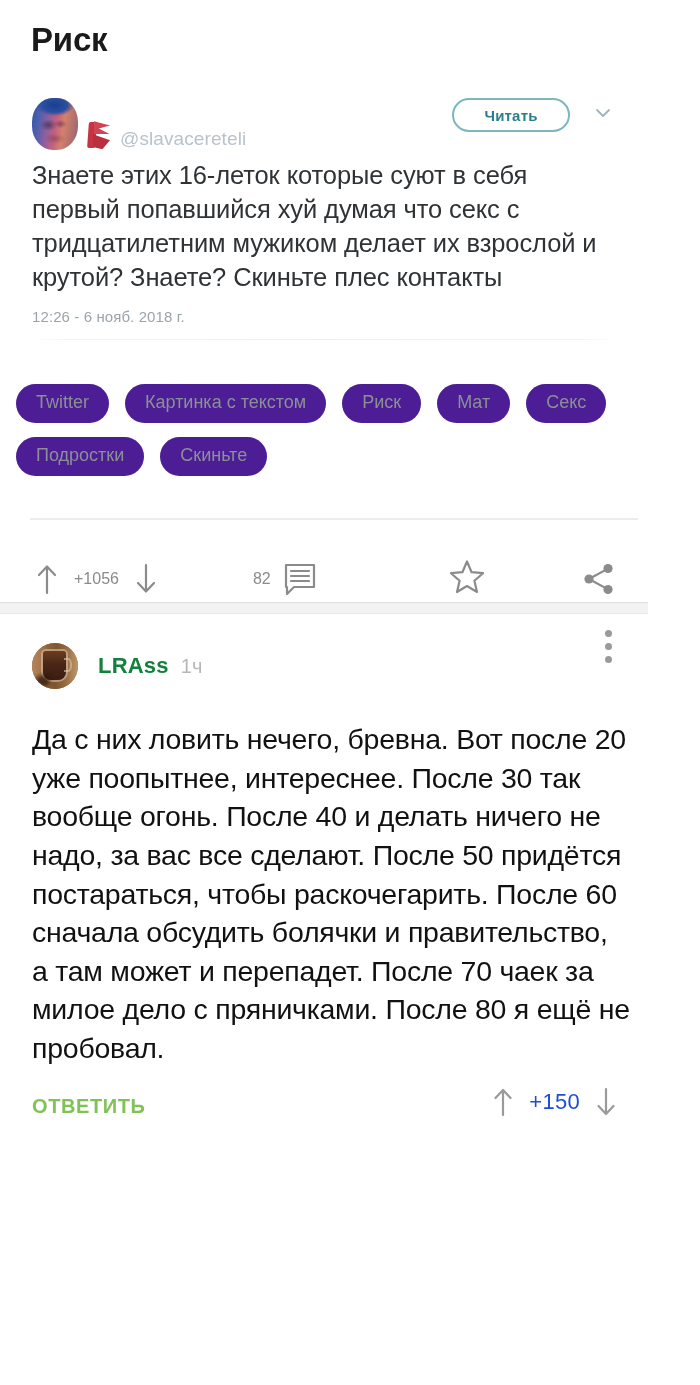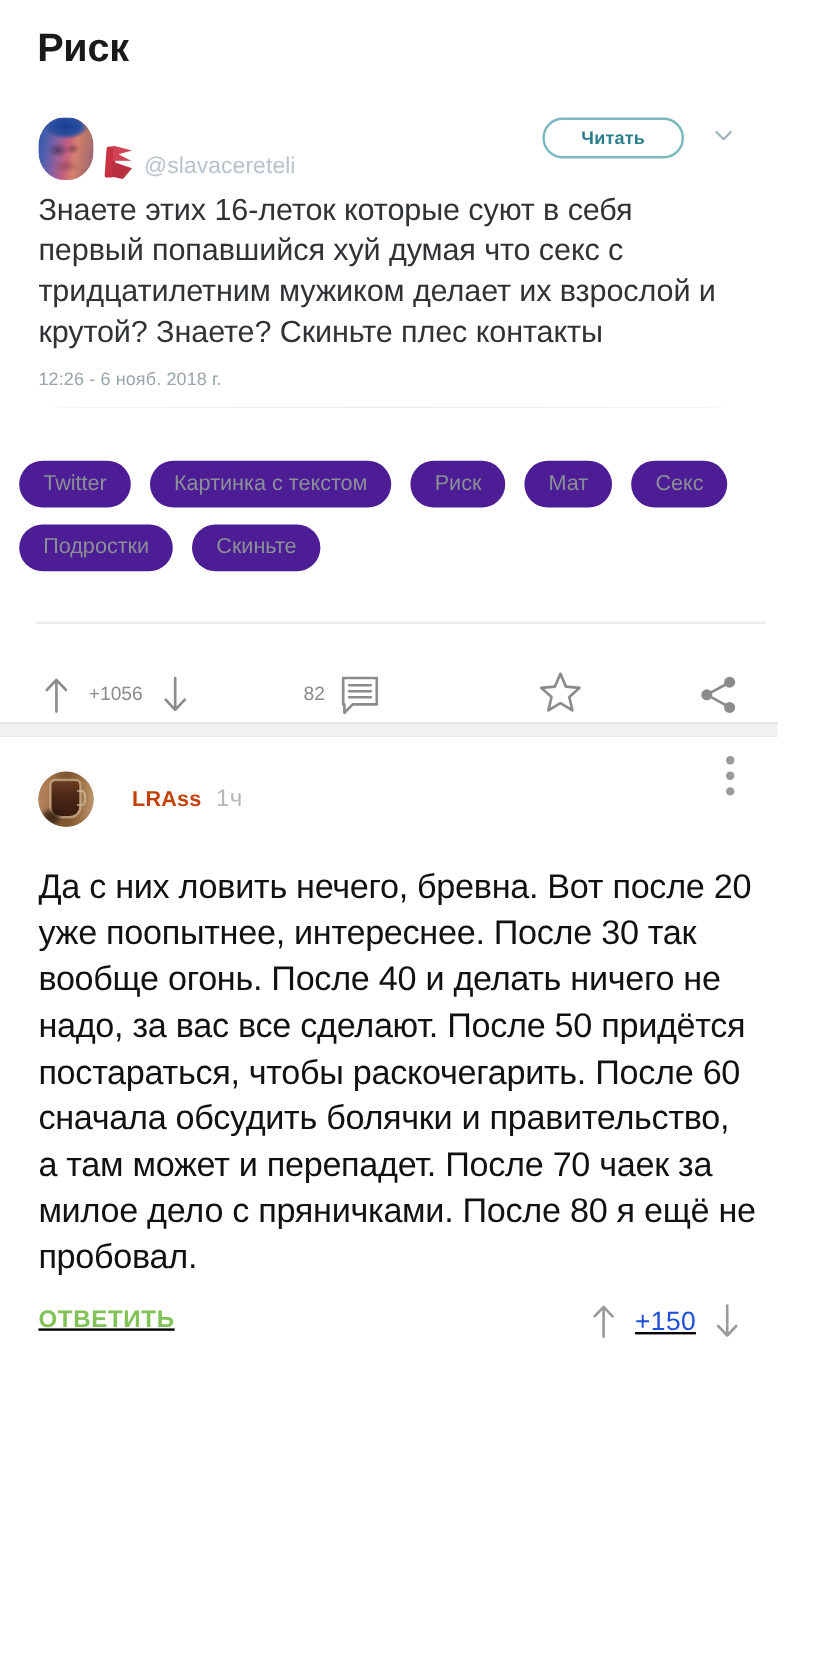--- a/index.html
+++ b/index.html
@@ -209,24 +209,24 @@
   }
   .cmt-avatar .dark {
     position:absolute;
     left:6%; bottom:4%;
     width:34%; height:26%;
     border-radius:50%;
     background:rgba(40,20,10,.75);
     filter:blur(2px);
   }
   .cmt-user {
-    font-size:18px;
+    font-size:22px;
     font-weight:bold;
-    color:#c2410c;
-    margin-left:32px;
+    color:#15803d;
+    margin-left:20px;
     letter-spacing:0.2px;
   }
   .cmt-time {
     font-size:20px;
     color:#b7b7b7;
     margin-left:12px;
     letter-spacing:0.3px;
   }
   .cmt-menu {
     position:absolute;
@@ -243,24 +243,23 @@
     background:#9a9a9a;
   }
   .cmt-text {
     padding:32px 18px 0 32px;
     font-size:28.5px;
     line-height:1.355;
     color:#111111;
     letter-spacing:-0.25px;
   }
   .cmt-footer {
-    display:flex; align-items:center;
+    display:flex; align-items:flex-end;
     padding:16px 30px 0 32px;
     height:50px;
-    text-decoration:underline;
   }
   .reply {
     color:#80c257;
     font-size:20px;
     font-weight:bold;
     letter-spacing:0.6px;
   }
   .cmt-votes {
     margin-left:auto;
     display:flex; align-items:center; gap:14px;

